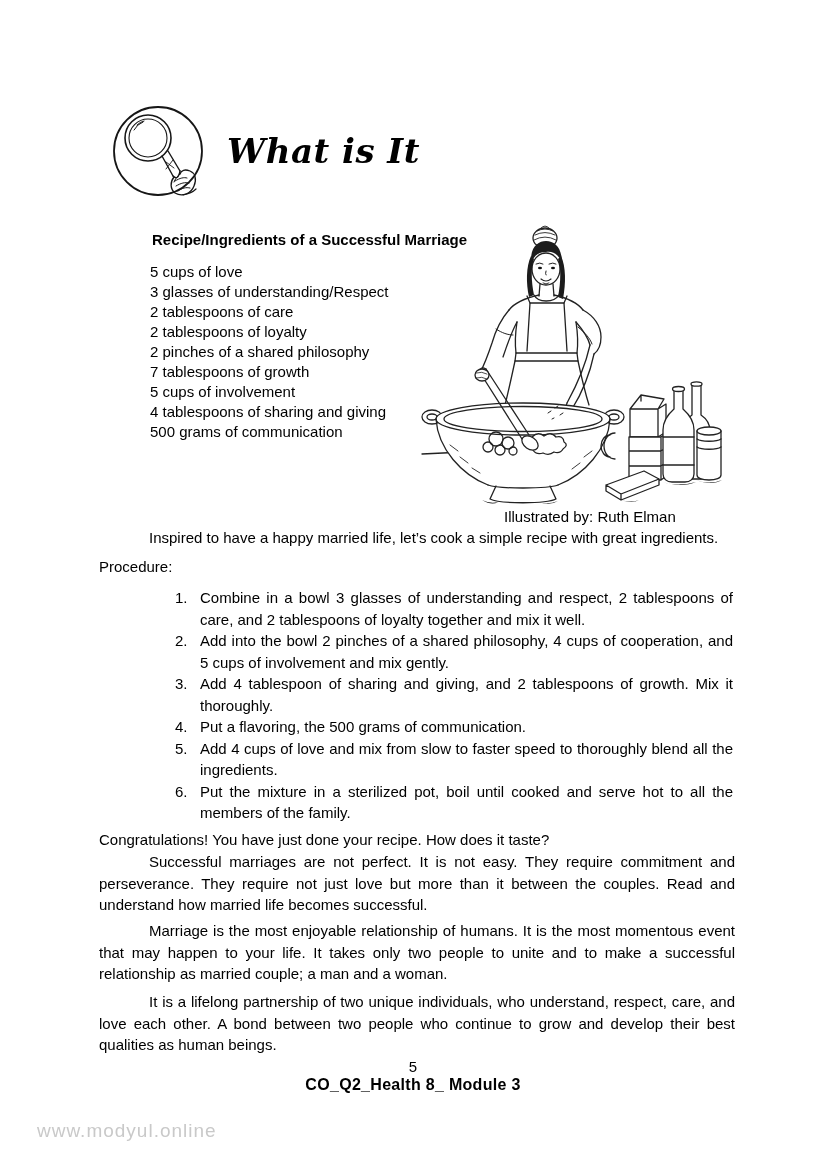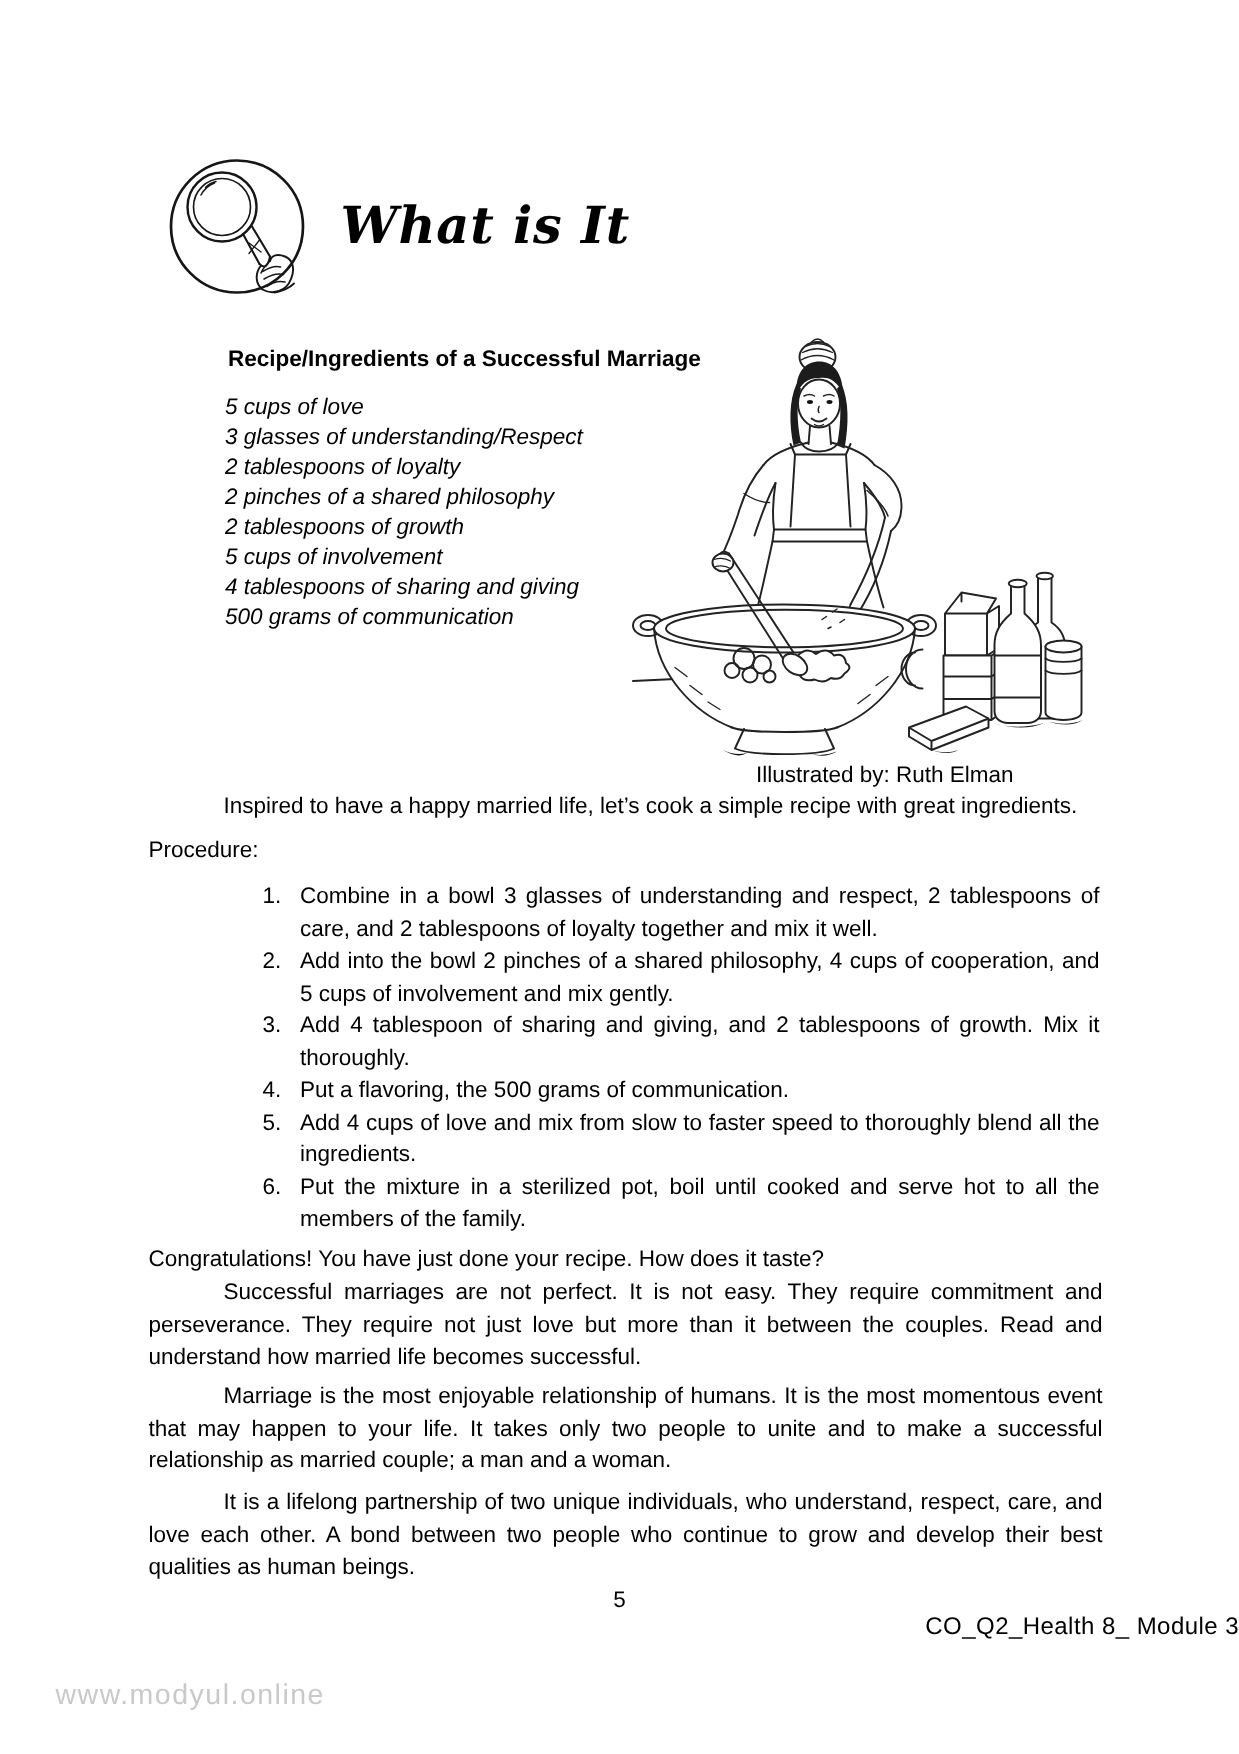--- a/index.html
+++ b/index.html
@@ -2,32 +2,32 @@
 <html><head>
 <meta charset="utf-8">
 <style>
   * { margin:0; padding:0; box-sizing:border-box; }
   html,body { width:826px; height:1169px; background:#ffffff; }
   body { position:relative; font-family:"Liberation Sans","DejaVu Sans",sans-serif; color:#000; font-size:15px; overflow:hidden; }
   .abs { position:absolute; }
 
   #what-is-it-title { font-family:"DejaVu Serif","Liberation Serif",serif; font-weight:bold; font-style:italic; font-size:34px; letter-spacing:0.5px; }
   #recipe-heading { font-weight:bold; font-size:15px; }
-  .ing-item { line-height:20px;font-style:italic; }
+  .ing-item { line-height:20px; }
   .para { line-height:21.5px; text-align:justify; width:636px; }
   .indent { text-indent:50px; }
   #intro-line { line-height:21.5px; text-indent:50px; white-space:nowrap; }
   #procedure-label { line-height:21.5px; }
   #steps { width:558px; line-height:21.5px; }
   .step { display:flex; }
   .step-num { width:25px; flex:none; }
   .step-text { flex:1; text-align:justify; }
   #caption { font-size:15px; }
   #page-number { width:826px; text-align:center; font-size:15px; }
-  #footer-line { width:826px; text-align:right; font-weight:normal; font-size:16px; letter-spacing:0.3px; }
+  #footer-line { width:826px; text-align:center; font-weight:bold; font-size:16px; letter-spacing:0.3px; }
   #watermark { width:824px; text-align:left; font-size:19px; letter-spacing:1px; color:#c9c9c9;margin-left:37px; }
   svg { display:block; }
 </style>
 </head>
 <body>
 
 <div class="abs" style="left:112px; top:105px; width:92px; height:92px;">
   <svg width="92" height="92" viewBox="0 0 92 92">
     <g stroke="#161616" fill="none" stroke-linecap="round" stroke-linejoin="round">
       <circle cx="46" cy="46" r="44" stroke-width="1.8"></circle>
@@ -49,23 +49,24 @@
   </svg>
 </div>
 
 <div class="abs" id="what-is-it-title" style="left:227px; top:131px;">What is It</div>
 
 <div class="abs" id="recipe-heading" style="left:152px; top:231px;">Recipe/Ingredients of a Successful Marriage</div>
 
 <div class="abs" style="left:150px; top:262px;">
   <div class="ing-item">5 cups of love</div>
   <div class="ing-item">3 glasses of understanding/Respect</div>
+  <div class="ing-item">2 tablespoons of care</div>
   <div class="ing-item">2 tablespoons of loyalty</div>
   <div class="ing-item">2 pinches of a shared philosophy</div>
-  <div class="ing-item">2 tablespoons of growth</div>
+  <div class="ing-item">7 tablespoons of growth</div>
   <div class="ing-item">5 cups of involvement</div>
   <div class="ing-item">4 tablespoons of sharing and giving</div>
   <div class="ing-item">500 grams of communication</div>
 </div>
 
 <div class="abs" style="left:420px; top:223px; width:345px; height:285px;">
   <svg width="345" height="285" viewBox="0 0 345 285">
     <g stroke="#222" stroke-width="1.3" fill="none" stroke-linecap="round" stroke-linejoin="round">
 
       <path d="M2,231 L44,229"></path>

